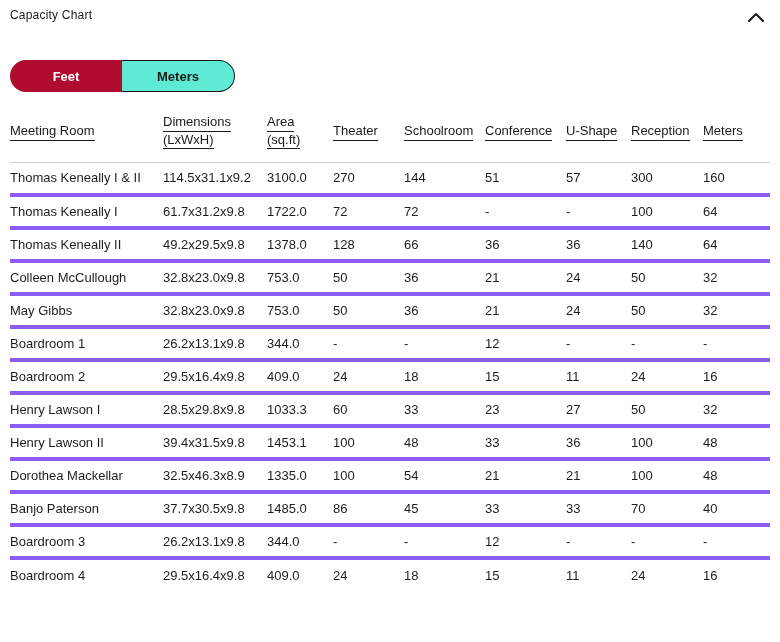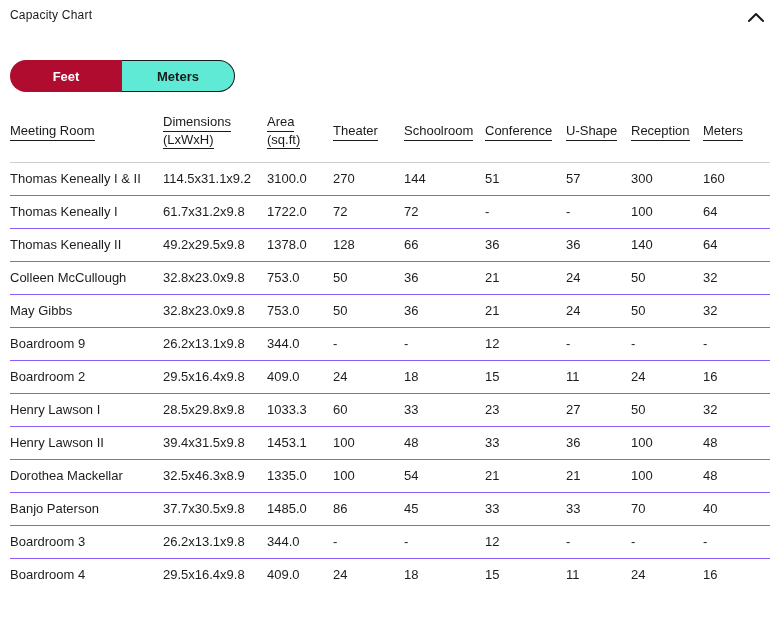--- a/index.html
+++ b/index.html
@@ -101,21 +101,21 @@
   }
   thead th .hline + .hline { display: table; }
 
   tbody td {
     font-size: 13px;
     color: #1d1d1d;
     height: 33px;
     vertical-align: middle;
     padding: 0;
   }
-  tbody tr { border-bottom: 1px solid #8b5cf6; }
+  tbody tr { border-bottom: 4px solid #8b5cf6; }
   tbody tr:last-child { border-bottom: none; }
 </style>
 </head>
 <body>
 
 <div class="panel">
 
   <div class="panel-header">
     <div class="panel-title">Capacity Chart</div>
     <button class="collapse-btn">
@@ -207,21 +207,21 @@
           <td>32.8x23.0x9.8</td>
           <td>753.0</td>
           <td>50</td>
           <td>36</td>
           <td>21</td>
           <td>24</td>
           <td>50</td>
           <td>32</td>
         </tr>
         <tr>
-          <td>Boardroom 9</td>
+          <td>Boardroom 1</td>
           <td>26.2x13.1x9.8</td>
           <td>344.0</td>
           <td>-</td>
           <td>-</td>
           <td>12</td>
           <td>-</td>
           <td>-</td>
           <td>-</td>
         </tr>
         <tr>

